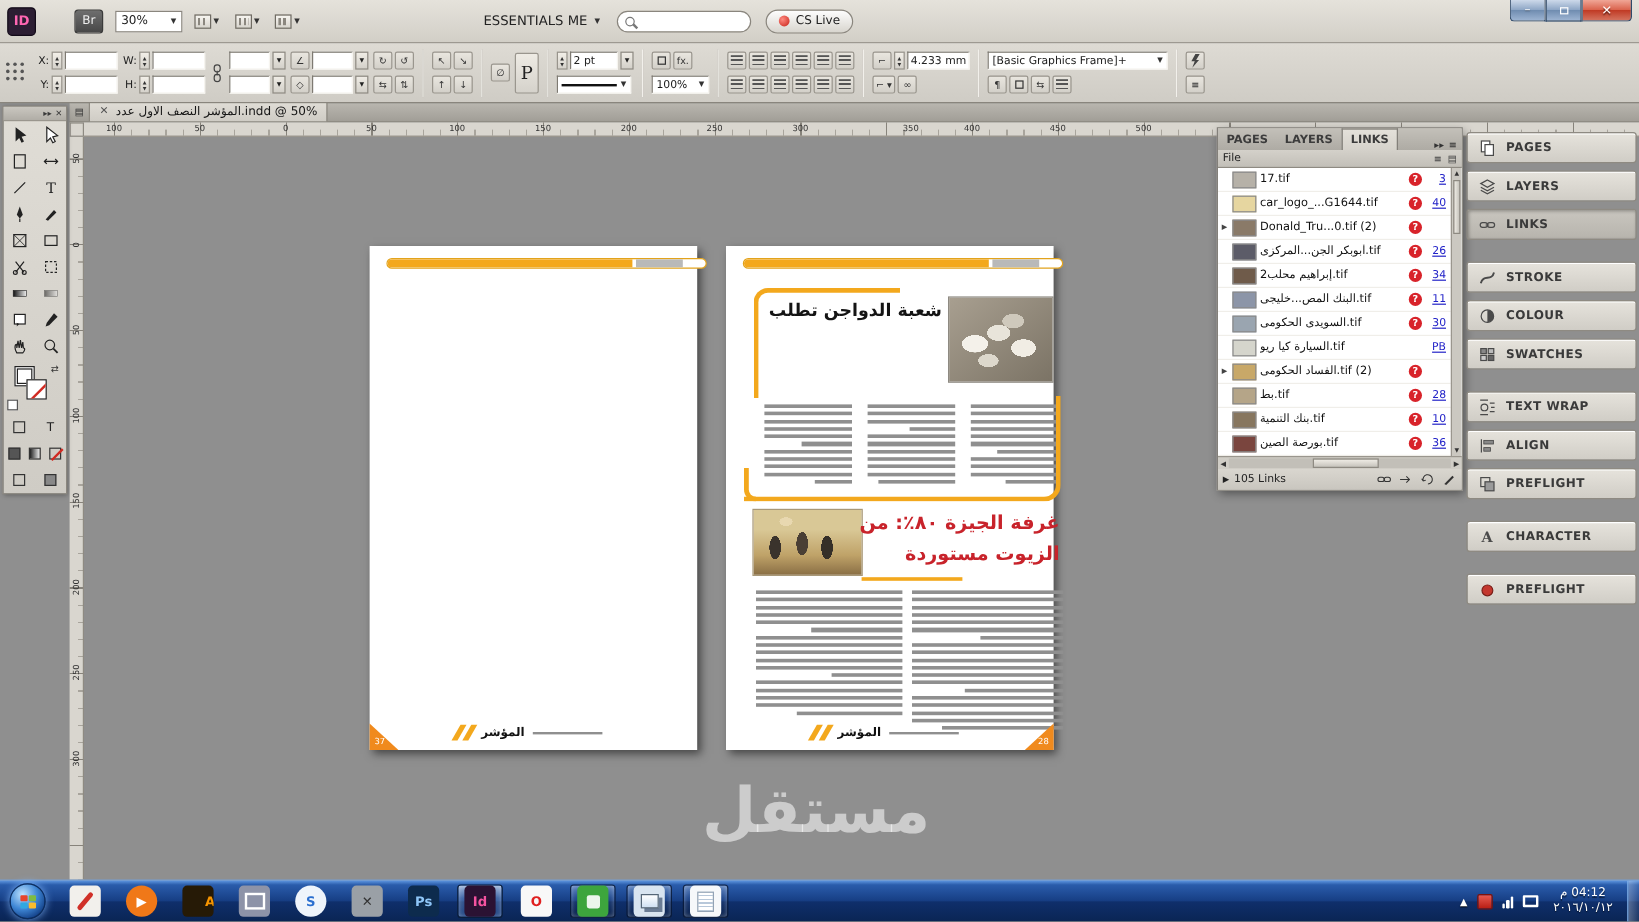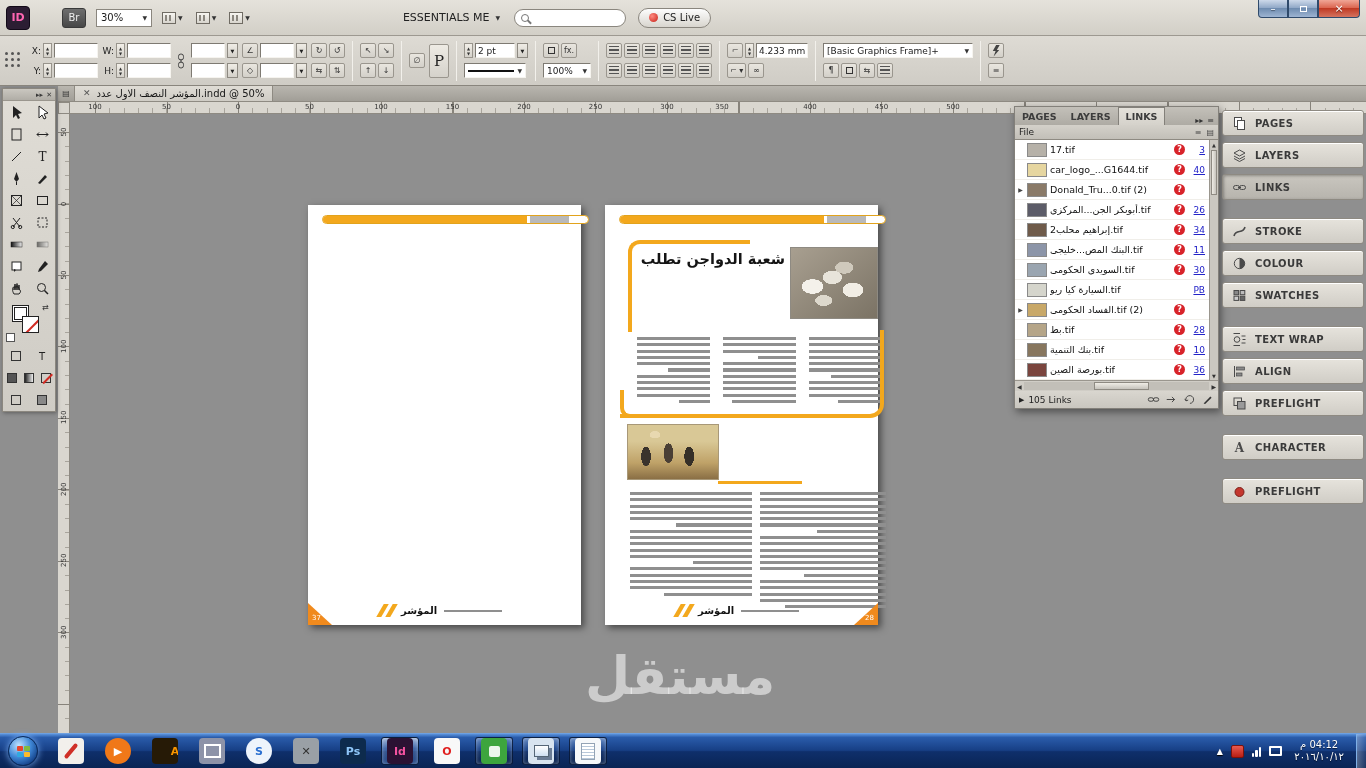--- a/index.html
+++ b/index.html
@@ -597,21 +597,21 @@
 <div class="rulerh">
     <span class="rnum" style="left: 25px;">100</span>
     <span class="rnum" style="left: 96.5px;">50</span>
     <span class="rnum" style="left: 168px;">0</span>
     <span class="rnum" style="left: 239.5px;">50</span>
     <span class="rnum" style="left: 311px;">100</span>
     <span class="rnum" style="left: 382.5px;">150</span>
     <span class="rnum" style="left: 454px;">200</span>
     <span class="rnum" style="left: 525.5px;">250</span>
     <span class="rnum" style="left: 597px;">300</span>
-    <span class="rnum" style="left: 652px;">350</span>
+    <span class="rnum" style="left: 689px;">350</span>
     <span class="rnum" style="left: 740px;">400</span>
     <span class="rnum" style="left: 811.5px;">450</span>
     <span class="rnum" style="left: 883px;">500</span>
   </div>
 <div class="rulerv">
     <span class="rvnum" style="top: 14px;">50</span>
     <span class="rvnum" style="top: 85.5px;">0</span>
     <span class="rvnum" style="top: 157px;">50</span>
     <span class="rvnum" style="top: 228.5px;">100</span>
     <span class="rvnum" style="top: 300px;">150</span>
@@ -684,20 +684,24 @@
         <div class="tl" style="width: 70%;"></div>
         <div class="tl" style="width: 100%;"></div>
         <div class="tl" style="width: 100%;"></div>
         <div class="tl" style="width: 100%;"></div>
         <div class="tl" style="width: 60%;"></div>
       </div>
   </div>
   <div class="brk-bot"></div>
   <div class="brk-nub"></div>
   <div class="photo-market"></div>
+  <div class="h2ar">
+    <span>غرفة الجيزة ٨٠٪: من</span>
+    <span>الزيوت مستوردة</span>
+  </div>
   <div class="h2line"></div>
   <div class="bottomcols">
     <div class="bcolL">
         <div class="tl" style="width: 100%;"></div>
         <div class="tl" style="width: 100%;"></div>
         <div class="tl" style="width: 100%;"></div>
         <div class="tl" style="width: 100%;"></div>
         <div class="tl" style="width: 100%;"></div>
         <div class="tl" style="width: 62%;"></div>
         <div class="tl" style="width: 100%;"></div>

